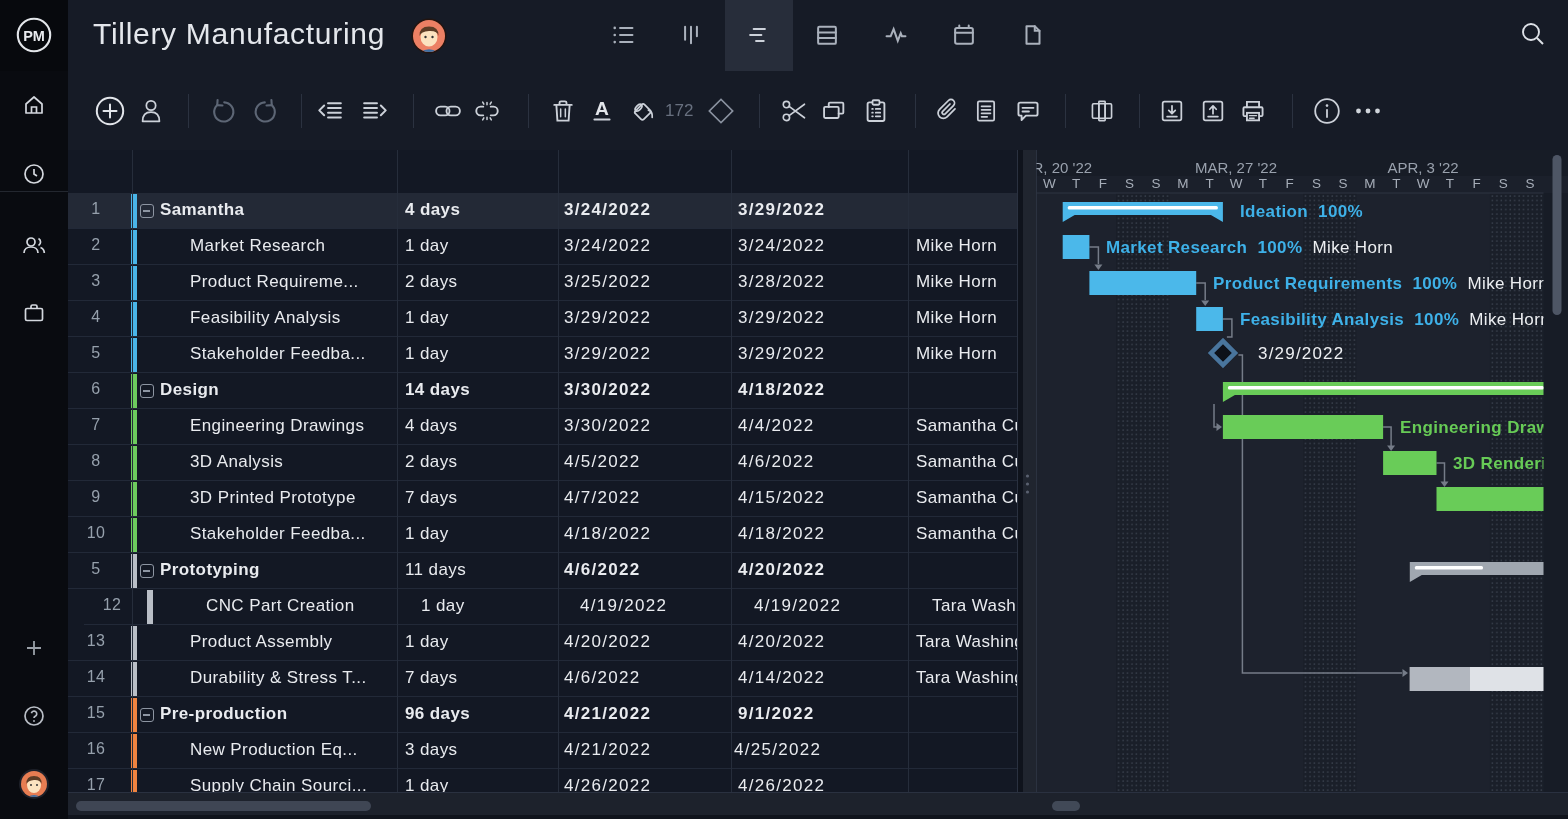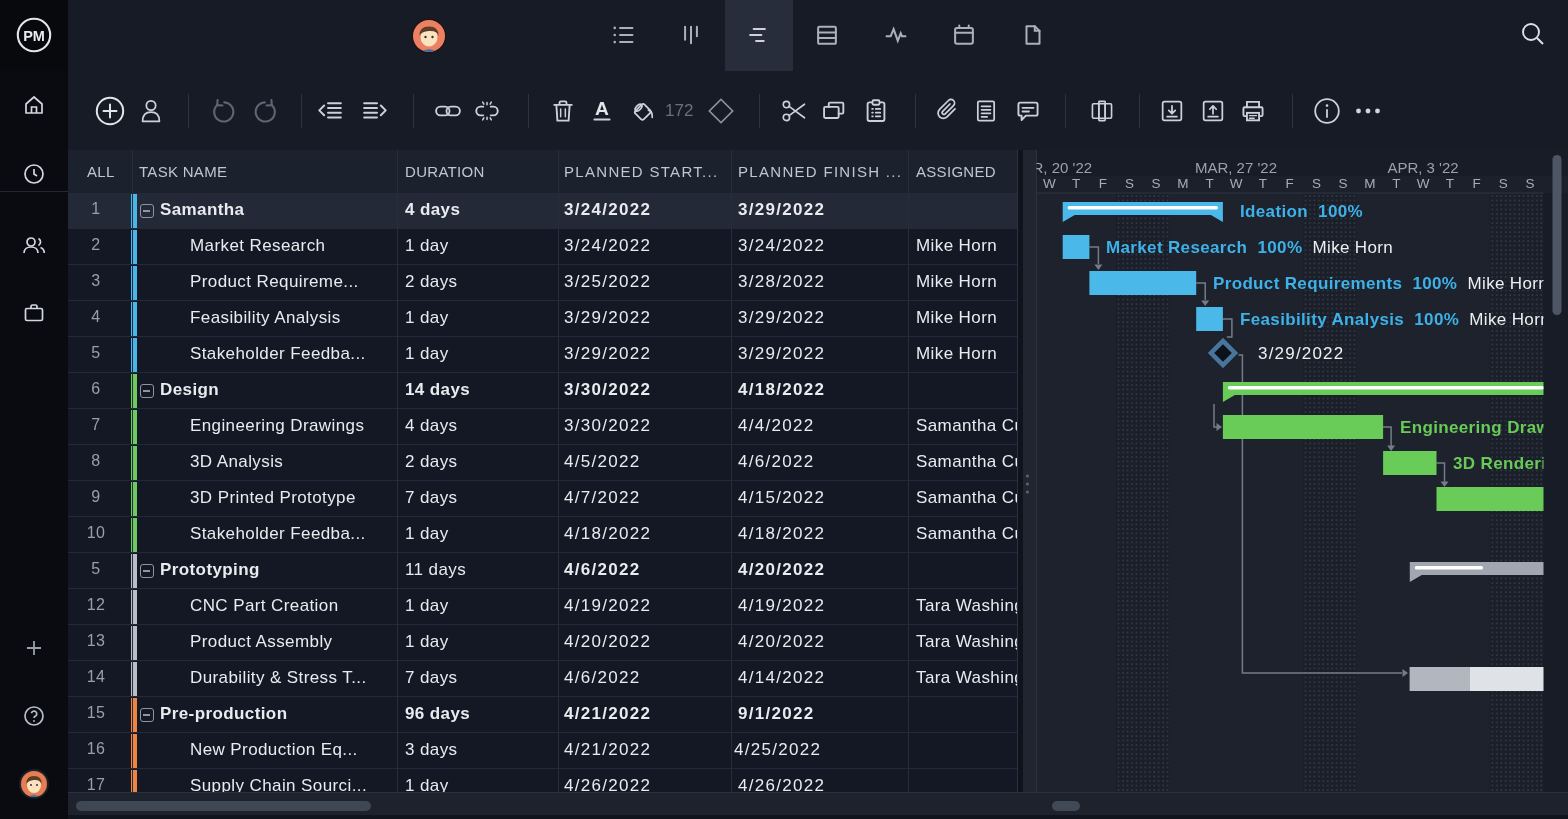--- a/index.html
+++ b/index.html
@@ -38,20 +38,21 @@
 
 #bottom{position:absolute;left:68px;top:792px;width:1500px;height:27px;background:#10141c;border-top:1px solid #2a3140}
 #bstrip{position:absolute;left:0;top:0;width:1500px;height:22px;background:#1d222c}
 #thumbL{position:absolute;left:8px;top:8px;width:295px;height:10px;border-radius:5px;background:#3f4654}
 #thumbR{position:absolute;left:984px;top:8px;width:28px;height:10px;border-radius:5px;background:#414957}
 </style>
 </head>
 <body>
 <div id="app">
 <div id="header">
+  <div id="title">Tillery Manufacturing</div>
 
 <svg class="abs" width="38" height="38" style="left:342px;top:17px" viewBox="0 0 38 38">
   <circle cx="19" cy="19" r="17.5" fill="#23140f"></circle>
   <circle cx="19" cy="19" r="16" fill="#ec8064"></circle>
   <clipPath id="hdav">
           <circle cx="19" cy="19" r="16"></circle>
         </clipPath>
   <g clip-path="url(#hdav)">
     <ellipse cx="19" cy="20" rx="8.5" ry="9.5" fill="#fbe3c0"></ellipse>
     <path d="M9.5 19 Q9 9.5 19 9.5 Q29 9.5 28.5 19 Q27.5 13.5 19 14 Q11 14.5 9.5 19 Z" fill="#5d3d26"></path>
@@ -209,28 +210,20 @@
       </svg>
       <svg class="ti" width="30" height="28" style="left:1285px;top:26px" viewBox="0 0 30 28">
         <g fill="#d0d5db">
           <circle cx="5.5" cy="14" r="2.4"></circle>
           <circle cx="15" cy="14" r="2.4"></circle>
           <circle cx="24.5" cy="14" r="2.4"></circle>
         </g>
       </svg>
 </div>
 <div id="grid">
-  <div id="ghead">
-    <span style="left:19px">ALL</span>
-    <span style="left:71px">TASK NAME</span>
-    <span style="left:337px">DURATION</span>
-    <span style="left:496px;letter-spacing:1.3px">PLANNED START...</span>
-    <span style="left:670px;letter-spacing:1.3px">PLANNED FINISH ...</span>
-    <span style="left:848px">ASSIGNED</span>
-  </div>
   <div class="row" style="top:43px;background:#232936;">
         <span class="rn">1</span>
         <div class="cbar" style="background:#4ab5e8"></div>
         <div class="minus"></div>
         <span class="grp" style="left:92px">Samantha</span>
         <span style="left:337px;font-weight:bold">4 days</span>
         <span style="left:496px;font-weight:bold;letter-spacing:1.3px">3/24/2022</span>
         <span style="left:670px;font-weight:bold;letter-spacing:1.3px">3/29/2022</span>
       </div>
   <div class="row" style="top:79px;">
@@ -316,21 +309,21 @@
       </div>
   <div class="row" style="top:403px;">
         <span class="rn">5</span>
         <div class="cbar" style="background:#b9bec6"></div>
         <div class="minus"></div>
         <span class="grp" style="left:92px">Prototyping</span>
         <span style="left:337px;font-weight:normal">11 days</span>
         <span style="left:496px;font-weight:bold;letter-spacing:1.3px">4/6/2022</span>
         <span style="left:670px;font-weight:bold;letter-spacing:1.3px">4/20/2022</span>
       </div>
-  <div class="row" style="top:439px;">
+  <div class="row" style="top:439px;margin-left:16px;">
         <span class="rn">12</span>
         <div class="cbar" style="background:#b9bec6"></div>
         <span style="left:122px">CNC Part Creation</span>
         <span style="left:337px">1 day</span>
         <span style="left:496px;letter-spacing:1.3px">4/19/2022</span>
         <span style="left:670px;letter-spacing:1.3px">4/19/2022</span>
         <span style="left:848px;max-width:105px;overflow:hidden;display:inline-block">Tara Washington</span>
       </div>
   <div class="row" style="top:475px;">
         <span class="rn">13</span>

